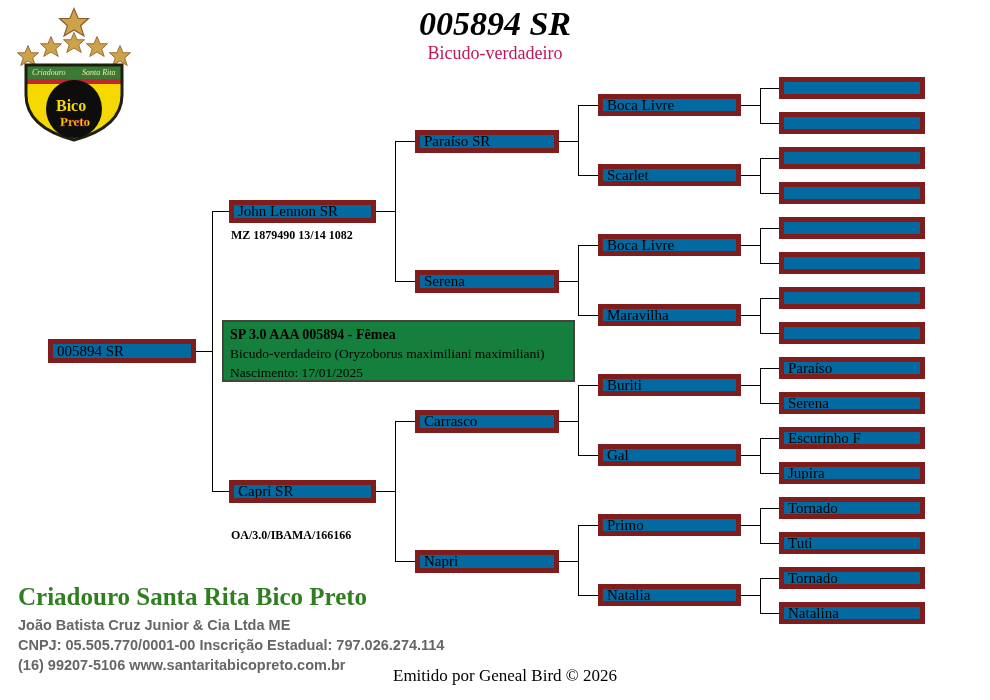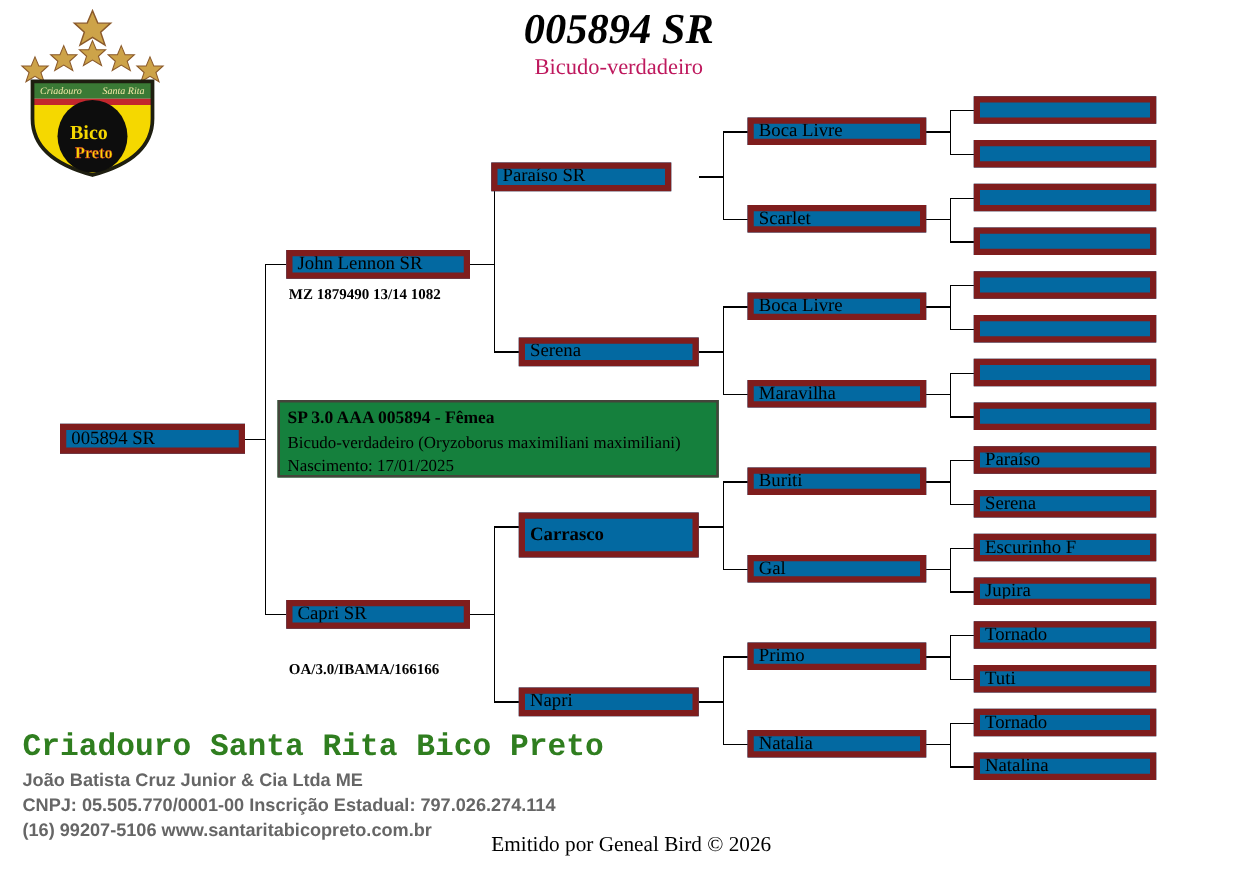--- a/index.html
+++ b/index.html
@@ -14,21 +14,21 @@
         display:flex;align-items:center;padding-left:4px;font-size:15px;color:#000;white-space:nowrap;overflow:hidden;}
   .annotation{position:absolute;font-size:12px;font-weight:bold;color:#000;white-space:nowrap;}
   
   .info-box{position:absolute;left:222px;top:320px;width:353px;height:62px;background:#15803d;
             border:2px solid #44443a;box-sizing:border-box;padding:3px 6px;line-height:19px;}
   .info-line1{font-size:14px;font-weight:bold;}
   .info-line2,.info-line3{font-size:13.5px;}
   
   .connectors{position:absolute;left:0;top:0;}
   
-  .footer-heading{position:absolute;left:18px;top:583px;font-family:Liberation Mono, monospace;
+  .footer-heading{position:absolute;left:18px;top:583px;font-family:Liberation Serif, serif;
                   font-weight:bold;font-size:25px;color:#2F7E1F;}
   .footer-lines{position:absolute;left:18px;top:615px;font-family:"Liberation Sans",sans-serif;
                 font-weight:bold;font-size:14.5px;color:#666666;line-height:20px;}
   .emitted{position:absolute;left:393px;top:666px;font-size:17px;color:#000;}
   .logo{position:absolute;left:10px;top:5px;}
 </style>
 </head>
 <body>
 
 <div class="page">
@@ -93,23 +93,23 @@
     <div class="info-line2">Bicudo-verdadeiro (Oryzoborus maximiliani maximiliani)</div>
     <div class="info-line3">Nascimento: 17/01/2025</div>
   </div>
 
   <div class="node" style="left:229px;top:200px;width:147px;height:23px;">John Lennon SR</div>
   <div class="annotation" style="left:231px;top:228px;">MZ 1879490 13/14 1082</div>
 
   <div class="node" style="left:229px;top:480px;width:147px;height:23px;">Capri SR</div>
   <div class="annotation" style="left:231px;top:508px;margin-top:20px;">OA/3.0/IBAMA/166166</div>
 
-  <div class="node" style="left:393px;top:130px;width:144px;height:23px;">Paraíso SR</div>
+  <div class="node" style="left:415px;top:130px;width:144px;height:23px;">Paraíso SR</div>
   <div class="node" style="left:415px;top:270px;width:144px;height:23px;">Serena</div>
-  <div class="node" style="left:415px;top:410px;width:144px;height:36px;font-weight:bold;">Carrasco</div>
+  <div class="node" style="left:415px;top:410px;width:144px;height:23px;">Carrasco</div>
   <div class="node" style="left:415px;top:550px;width:144px;height:23px;">Napri</div>
 
   <div class="node" style="left:598px;top:94px;width:143px;height:22px;">Boca Livre</div>
   <div class="node" style="left:598px;top:164px;width:143px;height:22px;">Scarlet</div>
   <div class="node" style="left:598px;top:234px;width:143px;height:22px;">Boca Livre</div>
   <div class="node" style="left:598px;top:304px;width:143px;height:22px;">Maravilha</div>
   <div class="node" style="left:598px;top:374px;width:143px;height:22px;">Buriti</div>
   <div class="node" style="left:598px;top:444px;width:143px;height:22px;">Gal</div>
   <div class="node" style="left:598px;top:514px;width:143px;height:22px;">Primo</div>
   <div class="node" style="left:598px;top:584px;width:143px;height:22px;">Natalia</div>

